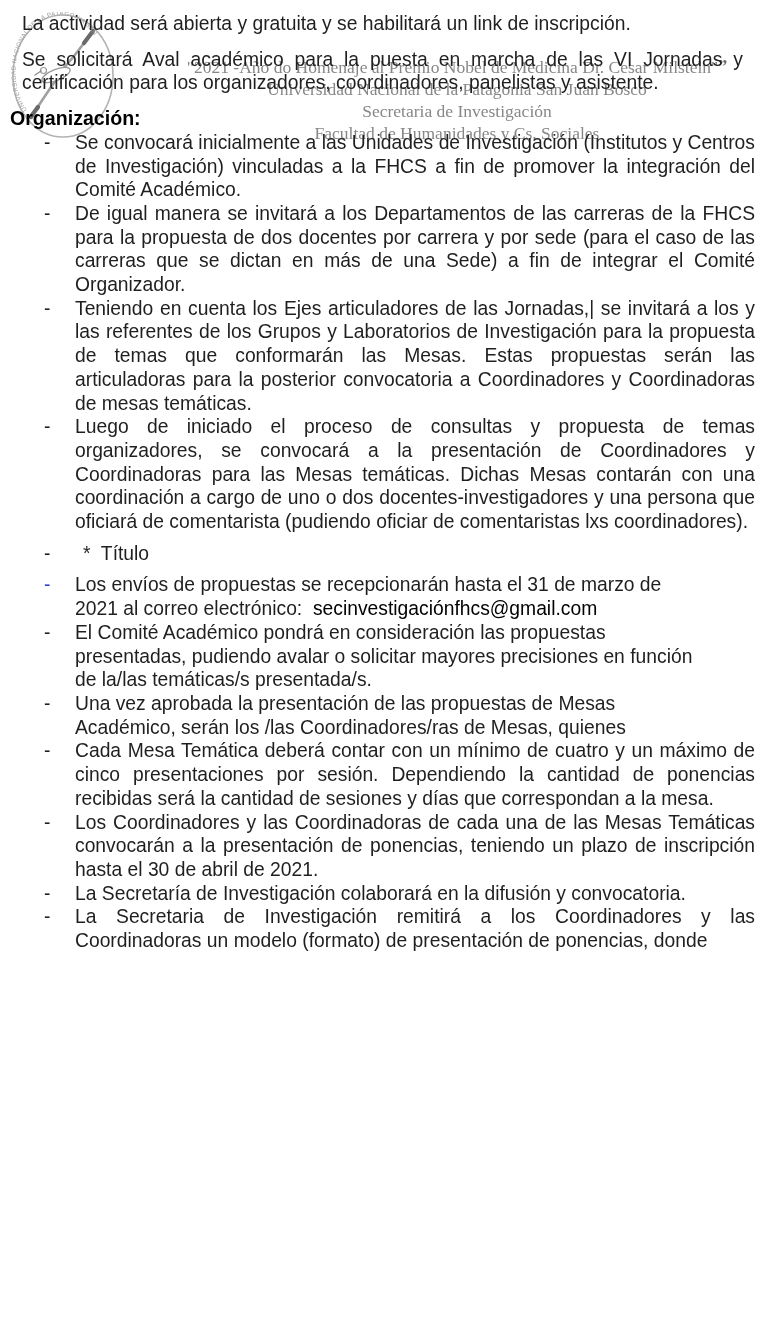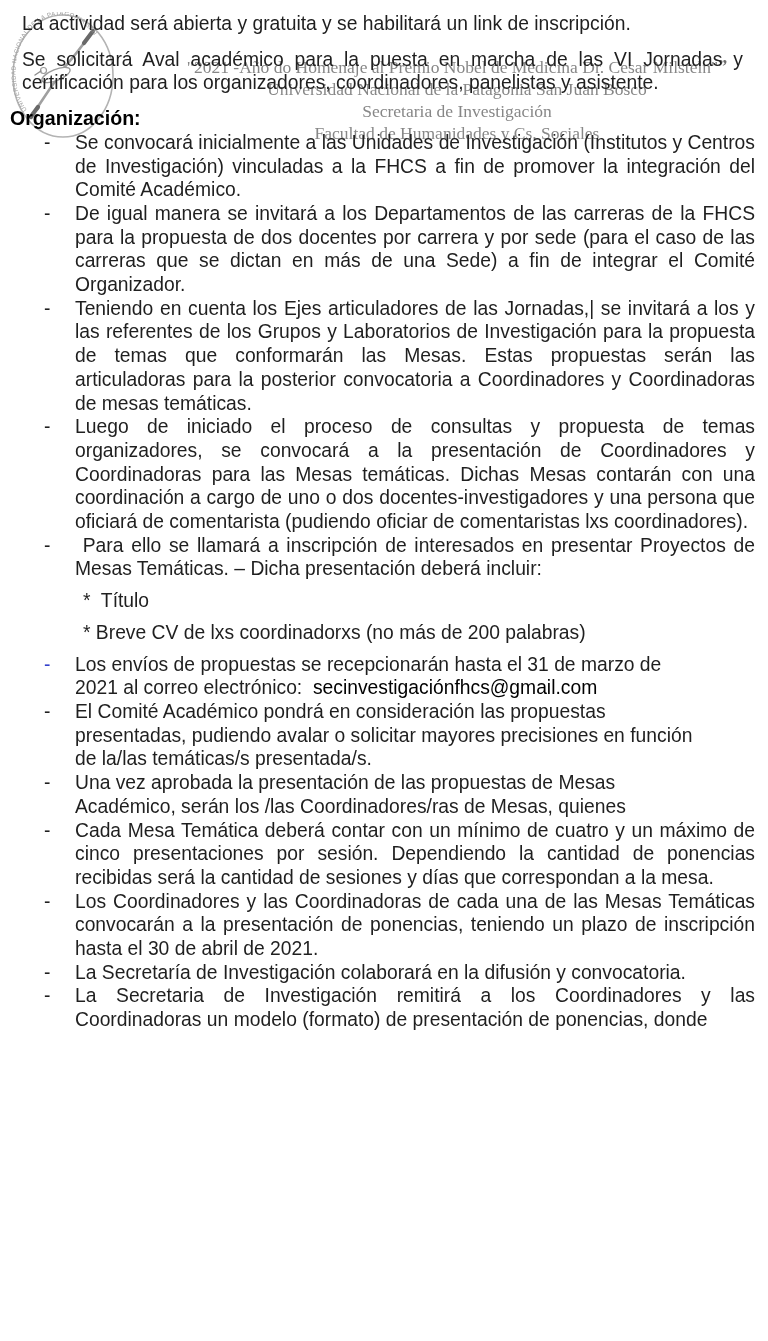--- a/index.html
+++ b/index.html
@@ -98,23 +98,21 @@
         <span>Teniendo en cuenta los Ejes articuladores de las Jornadas,| se invitará a los y las referentes de los Grupos y Laboratorios de Investigación para la propuesta de temas que conformarán las Mesas. Estas propuestas serán las articuladoras para la posterior convocatoria a Coordinadores y Coordinadoras de mesas temáticas.</span>
       </li>
 
       <li class="just">
         <span class="dash">-</span>
         <span>Luego de iniciado el proceso de consultas y propuesta de temas organizadores, se convocará a la presentación de Coordinadores y Coordinadoras para las Mesas temáticas. Dichas Mesas contarán con una coordinación a cargo de uno o dos docentes-investigadores y una persona que oficiará de comentarista (pudiendo oficiar de comentaristas lxs coordinadores).</span>
       </li>
 
       <li class="just">
         <span class="dash">-</span>
-        <span>&nbsp;Para ello se llamará a inscripción de interesados en presentar Proyectos de Mesas Temáticas. – Dicha presentación deberá incluir:</span>
         <div class="sub">*&nbsp; Título</div>
-        <div class="sub">* Breve CV de lxs coordinadorxs (no más de 200 palabras)</div>
       </li>
 
       <li>
         <span class="dash blue">-</span>
         <span>Los envíos de propuestas se recepcionarán hasta el 31 de marzo de</span><br>
         <span>2021 al correo electrónico:&nbsp; </span><span class="email">secinvestigaciónfhcs@gmail.com</span>
       </li>
 
       <li>
         <span class="dash">-</span>

